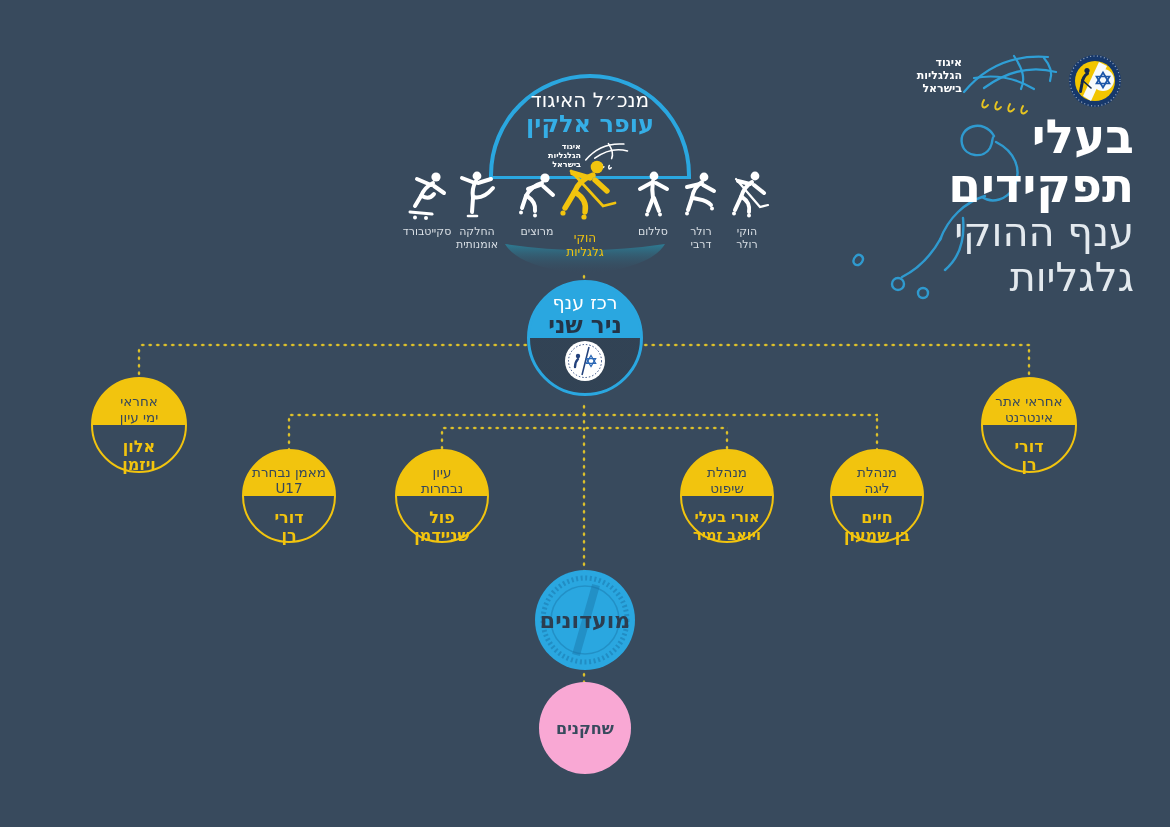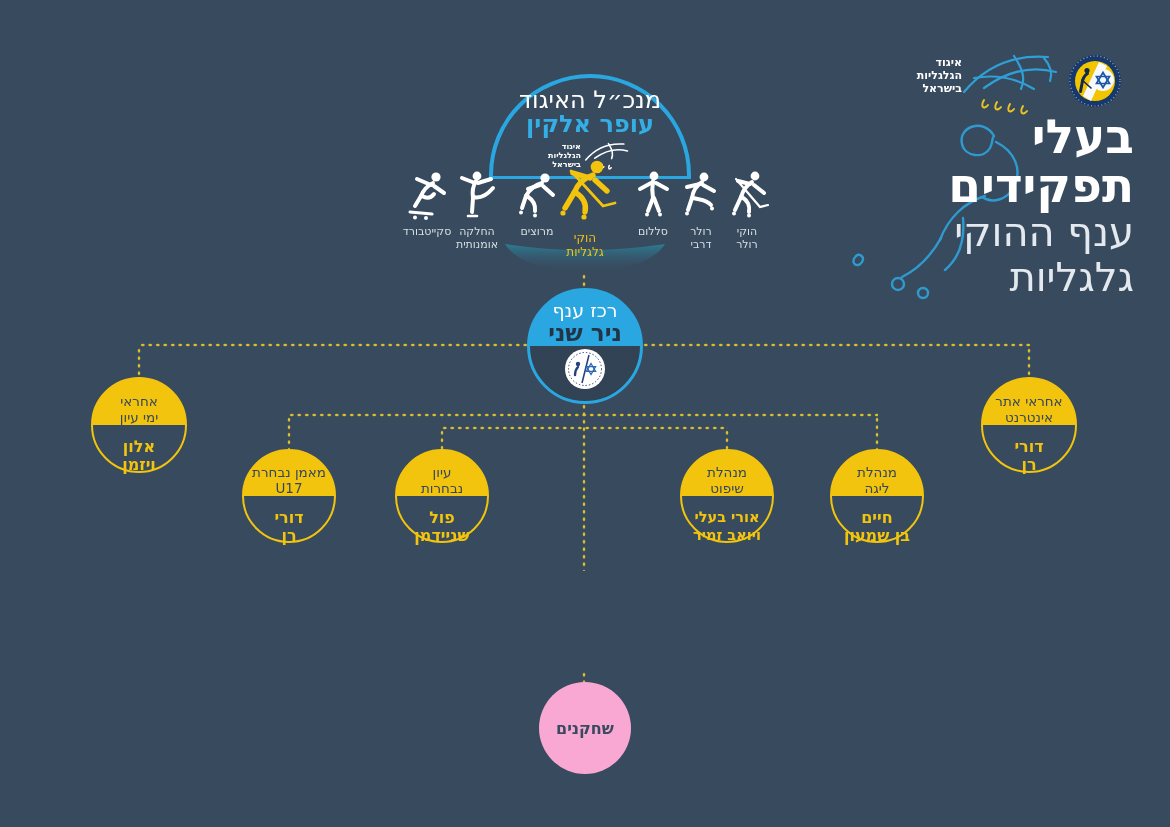--- a/index.html
+++ b/index.html
@@ -31,21 +31,21 @@
   .coord-top{position:absolute;left:0;right:0;top:0;height:50%;
     display:flex;flex-direction:column;justify-content:flex-end;align-items:center;padding-bottom:1px;}
   .coord-role{color:#fff;font-size:19px;line-height:22px;}
   .coord-name{color:#243447;font-weight:bold;font-size:23px;line-height:25px;}
   .coord-emblem{position:absolute;left:50%;top:53%;transform:translateX(-50%);
     width:40px;height:40px;border-radius:50%;background:#fff;}
   
   .dome{position:absolute;left:489px;top:74px;width:194px;height:98px;z-index:2;
     border:4px solid #2aa7e0;border-radius:101px 101px 0 0;box-sizing:content-box;
     border-bottom-width:3px;}
-  .dome-role{margin-top:11px;text-align:center;color:#fff;font-size:24px;line-height:22px;}
+  .dome-role{margin-top:11px;text-align:center;color:#fff;font-size:20px;line-height:22px;}
   .dome-name{text-align:center;color:#35aee6;font-weight:bold;font-size:24px;line-height:27px;}
   .dome-logo{position:absolute;top:60px;left:50%;transform:translateX(-50%);
     display:flex;align-items:center;gap:1px;direction:ltr;}
   .dome-logo-text{text-align:right;color:#fff;font-size:8px;line-height:9px;font-weight:600;}
   
   .disc{position:absolute;top:170px;width:64px;text-align:center;z-index:2;
     color:#d9dfe5;font-size:11px;line-height:13px;}
   .disc svg{display:block;margin:0 auto;}
   .disc-label{display:block;margin-top:5px;}
   .disc-hl{top:158px;width:70px;color:#f0c30f;font-size:12px;line-height:14px;}
@@ -307,21 +307,21 @@
   <div class="v-dots" style="left:1027px;top:347px;height:31px;"></div>
   <div class="v-dots" style="left:582px;top:403px;height:168px;"></div>
   <div class="h-dots" style="left:288px;top:413px;width:590px;"></div>
   <div class="v-dots" style="left:287px;top:416px;height:33px;"></div>
   <div class="v-dots" style="left:875px;top:416px;height:33px;"></div>
   <div class="h-dots" style="left:441px;top:426px;width:287px;"></div>
   <div class="v-dots" style="left:440px;top:429px;height:21px;"></div>
   <div class="v-dots" style="left:725px;top:429px;height:21px;"></div>
   <div class="v-dots" style="left:582px;top:671px;height:12px;"></div>
 
-  <div class="node coord" style="left:527px;top:288px;width:116px;height:116px;text-align:right;">
+  <div class="node coord" style="left:527px;top:280px;width:116px;height:116px;text-align:right;">
     <div class="coord-top">
       <div class="coord-role">רכז ענף</div>
       <div class="coord-name">ניר שני</div>
     </div>
     <div class="coord-emblem">
       <svg width="40" height="40" viewBox="0 0 40 40">
         <circle cx="20" cy="20" r="19" fill="#fff"></circle>
         <circle cx="20" cy="20" r="16.5" fill="none" stroke="#24427c" stroke-width="1" stroke-dasharray="1.4 2"></circle>
         <path d="M24,6 L17,34" stroke="#24427c" stroke-width="1.6" fill="none"></path>
         <circle cx="13" cy="15" r="2.2" fill="#24427c"></circle>
@@ -393,18 +393,26 @@
     <div class="role-top">
       <span>מנהלת</span>
         <span>ליגה</span>
     </div>
     <div class="name-bottom">
       <span>חיים</span>
         <span>בן שמעון</span>
     </div>
   </div>
 
+  <div class="node clubs" style="left:535px;top:570px;width:100px;height:100px;">
+    <svg class="clubs-mark" width="94" height="94" viewBox="0 0 94 94">
+      <circle cx="47" cy="47" r="42" fill="none" stroke="rgba(20,100,150,.45)" stroke-width="5" stroke-dasharray="2 2.6"></circle>
+      <circle cx="47" cy="47" r="34" fill="none" stroke="rgba(20,100,150,.4)" stroke-width="1.6"></circle>
+      <path d="M58,12 L38,82" stroke="rgba(20,100,150,.4)" stroke-width="8" fill="none"></path>
+    </svg>
+    <span style="position:relative;z-index:2;">מועדונים</span>
+  </div>
 
   <div class="node players" style="left:539px;top:682px;width:92px;height:92px;">
     <span>שחקנים</span>
   </div>
 
 </div>
 
 </body></html>

